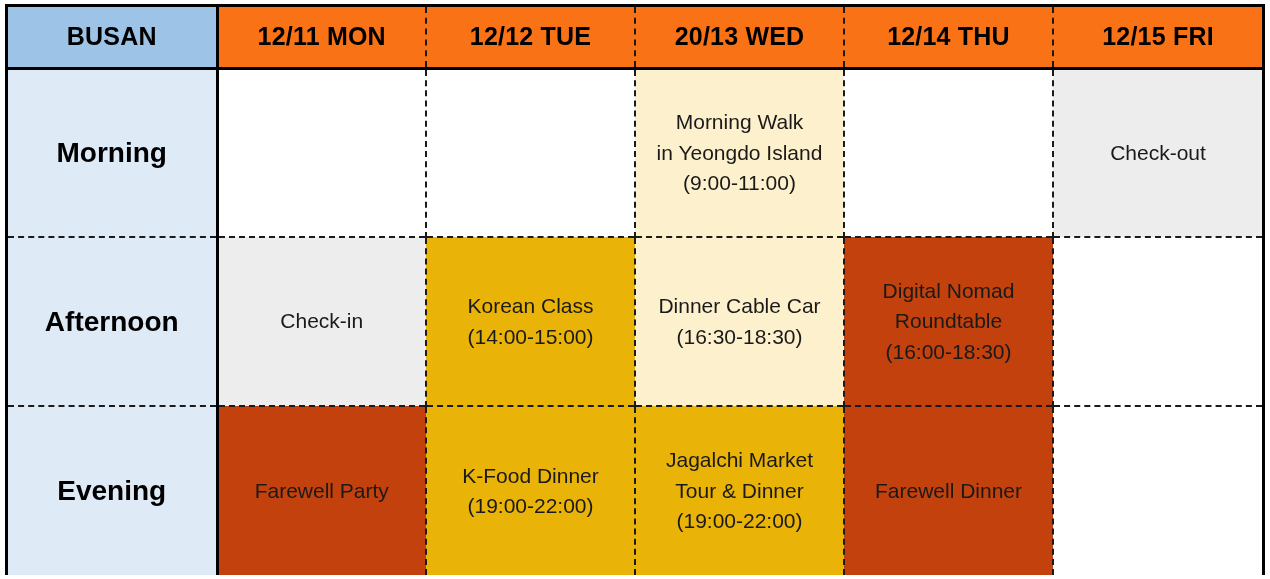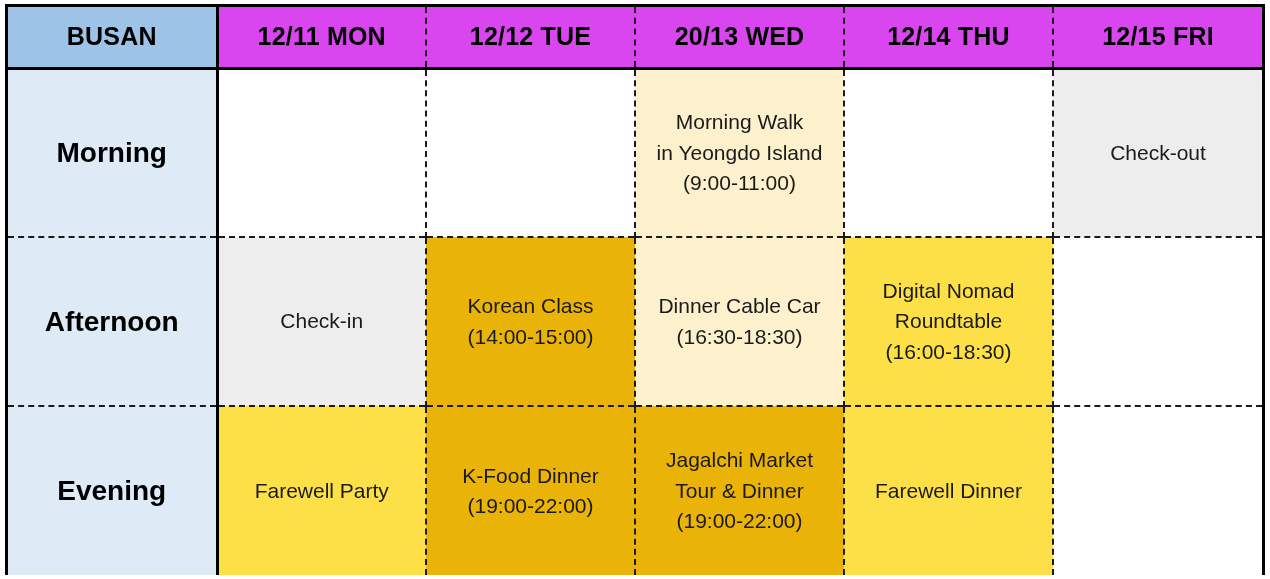--- a/index.html
+++ b/index.html
@@ -47,21 +47,21 @@
     font-weight: bold;
     color: #000000;
     letter-spacing: 0.2px;
     border-bottom: 3px solid #000000;
   }
   th.corner-head {
     background: #9DC3E6;
     border-right: 3px solid #000000;
   }
   th.day-head {
-    background: #d946ef;
+    background: #f97316;
     border-left: 2px dashed #1a1a1a;
   }
   th.day-head.first-day {
     border-left: none;
   }
 
   
   tbody tr {
     height: 169px;
   }
@@ -89,21 +89,21 @@
   }
   td.slot.first-day {
     border-left: none;
   }
 
   
   td.fill-none   { background: #ffffff; }
   td.fill-gray   { background: #EDEDED; }
   td.fill-yellow { background: #FDF0CC; }
   td.fill-peach  { background: #eab308; }
-  td.fill-green  { background: #fde047; }
+  td.fill-green  { background: #c2410c; }
 
   .slot-line { display: block; white-space: nowrap; }
 </style>
 </head>
 <body>
 
 <div id="schedule-frame">
   <table class="schedule">
     <thead>
       <tr>

